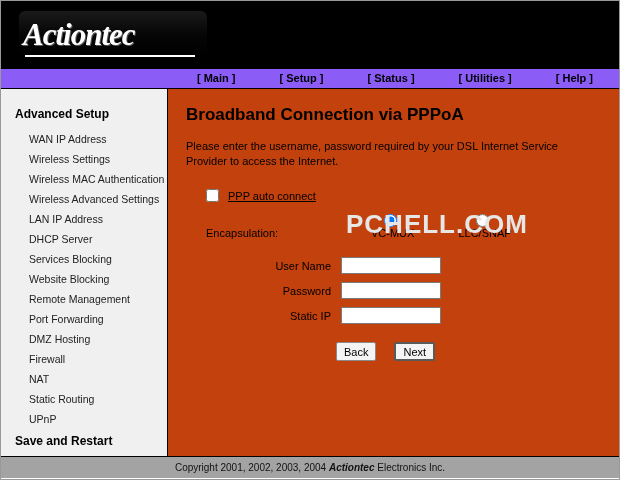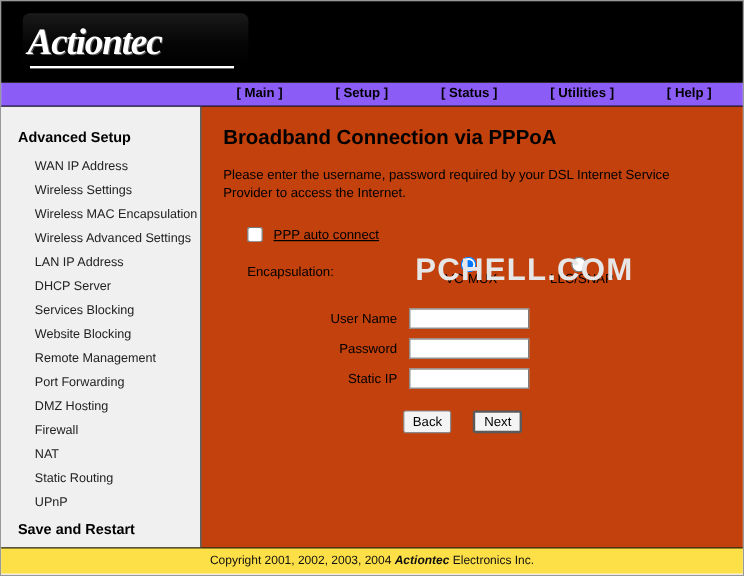--- a/index.html
+++ b/index.html
@@ -154,21 +154,21 @@
     text-decoration: underline;
   }
   .row-auto input {
     margin: 0 9px 0 0;
   }
   .row-auto label {
     font-size: 11px;
   }
   .row-encap {
     display: flex;
-    align-items: center;
+    align-items: flex-end;
     margin: 12px 0 18px 20px;
   }
   .encap-label {
     font-size: 11px;
     width: 165px;
   }
   .radio-group {
     display: flex;
     align-items: center;
   }
@@ -228,21 +228,21 @@
     font-weight: bold;
     color: #e6e6e6;
     letter-spacing: 1px;
     pointer-events: none;
     white-space: nowrap;
   }
   
   .footer {
     height: 22px;
     border-top: 1px solid #000000;
-    background: #fde047;
+    background: #a3a3a3;
     text-align: center;
     font-size: 10px;
     line-height: 22px;
     color: #111111;
   }
   .footer .brand {
     font-style: italic;
     font-weight: bold;
   }
 </style>
@@ -267,21 +267,21 @@
     <div class="nav-item">[ Help ]</div>
   </div>
 
   <div class="content">
 
     <div class="sidebar">
       <div class="sidebar-title">Advanced Setup</div>
       <ul class="side-list">
         <li>WAN IP Address</li>
         <li>Wireless Settings</li>
-        <li>Wireless MAC Encapsulation</li>
+        <li>Wireless MAC Authentication</li>
         <li>Wireless Advanced Settings</li>
         <li>LAN IP Address</li>
         <li>DHCP Server</li>
         <li>Services Blocking</li>
         <li>Website Blocking</li>
         <li>Remote Management</li>
         <li>Port Forwarding</li>
         <li>DMZ Hosting</li>
         <li>Firewall</li>
         <li>NAT</li>

